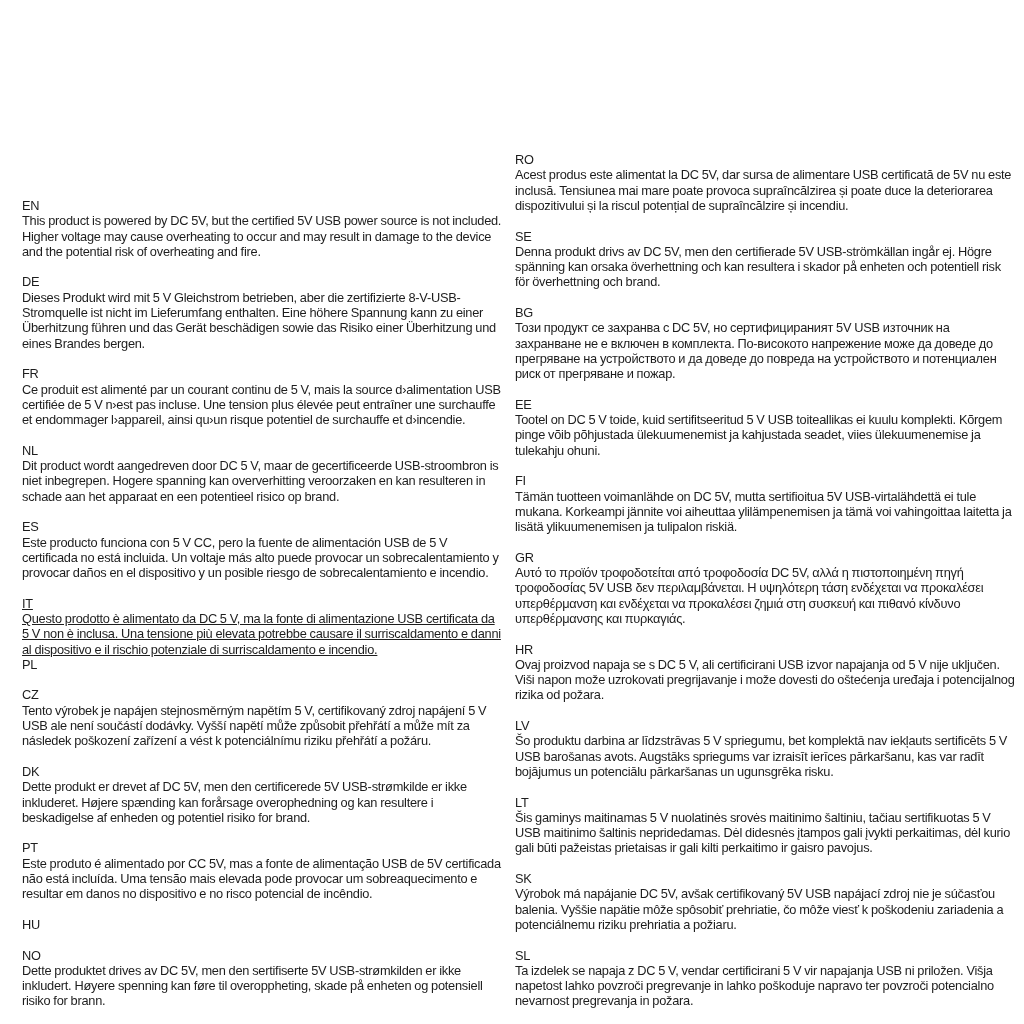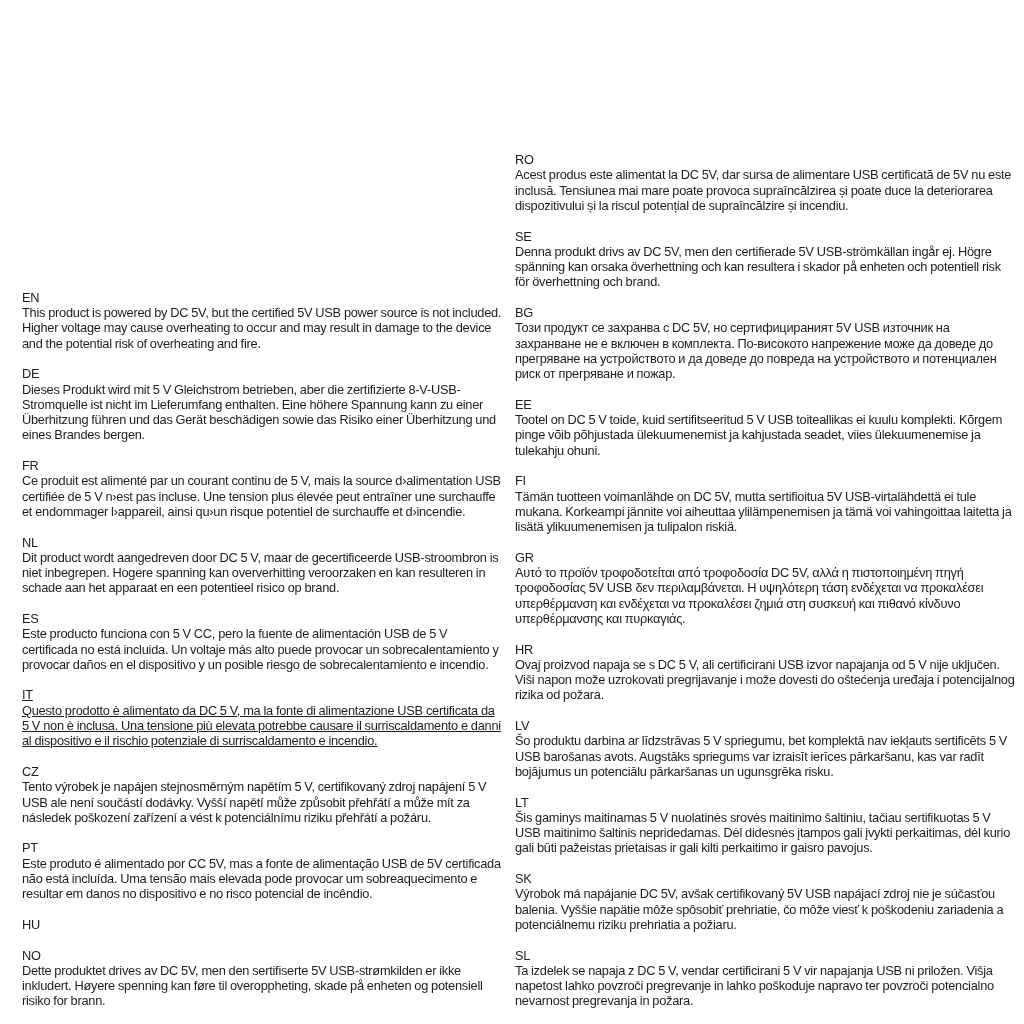--- a/index.html
+++ b/index.html
@@ -78,27 +78,32 @@
     <p class="code">ES</p>
     <p class="warning">Este producto funciona con 5 V CC, pero la fuente de alimentación USB de 5 V certificada no está incluida. Un voltaje más alto puede provocar un sobrecalentamiento y provocar daños en el dispositivo y un posible riesgo de sobrecalentamiento e incendio.</p>
   </div>
 
   <div class="section tight">
     <p class="code">IT</p>
     <p class="warning">Questo prodotto è alimentato da DC 5 V, ma la fonte di alimentazione USB certificata da 5 V non è inclusa. Una tensione più elevata potrebbe causare il surriscaldamento e danni al dispositivo e il rischio potenziale di surriscaldamento e incendio.</p>
   </div>
 
   <div class="section">
+    <p class="code">PL</p>
   </div>
 
   <div class="section">
     <p class="code">CZ</p>
     <p class="warning">Tento výrobek je napájen stejnosměrným napětím 5 V, certifikovaný zdroj napájení 5 V USB ale není součástí dodávky. Vyšší napětí může způsobit přehřátí a může mít za následek poškození zařízení a vést k potenciálnímu riziku přehřátí a požáru.</p>
   </div>
 
+  <div class="section">
+    <p class="code">DK</p>
+    <p class="warning">Dette produkt er drevet af DC 5V, men den certificerede 5V USB-strømkilde er ikke inkluderet. Højere spænding kan forårsage overophedning og kan resultere i beskadigelse af enheden og potentiel risiko for brand.</p>
+  </div>
 
   <div class="section">
     <p class="code">PT</p>
     <p class="warning">Este produto é alimentado por CC 5V, mas a fonte de alimentação USB de 5V certificada não está incluída. Uma tensão mais elevada pode provocar um sobreaquecimento e resultar em danos no dispositivo e no risco potencial de incêndio.</p>
   </div>
 
   <div class="section">
     <p class="code">HU</p>
   </div>
 

